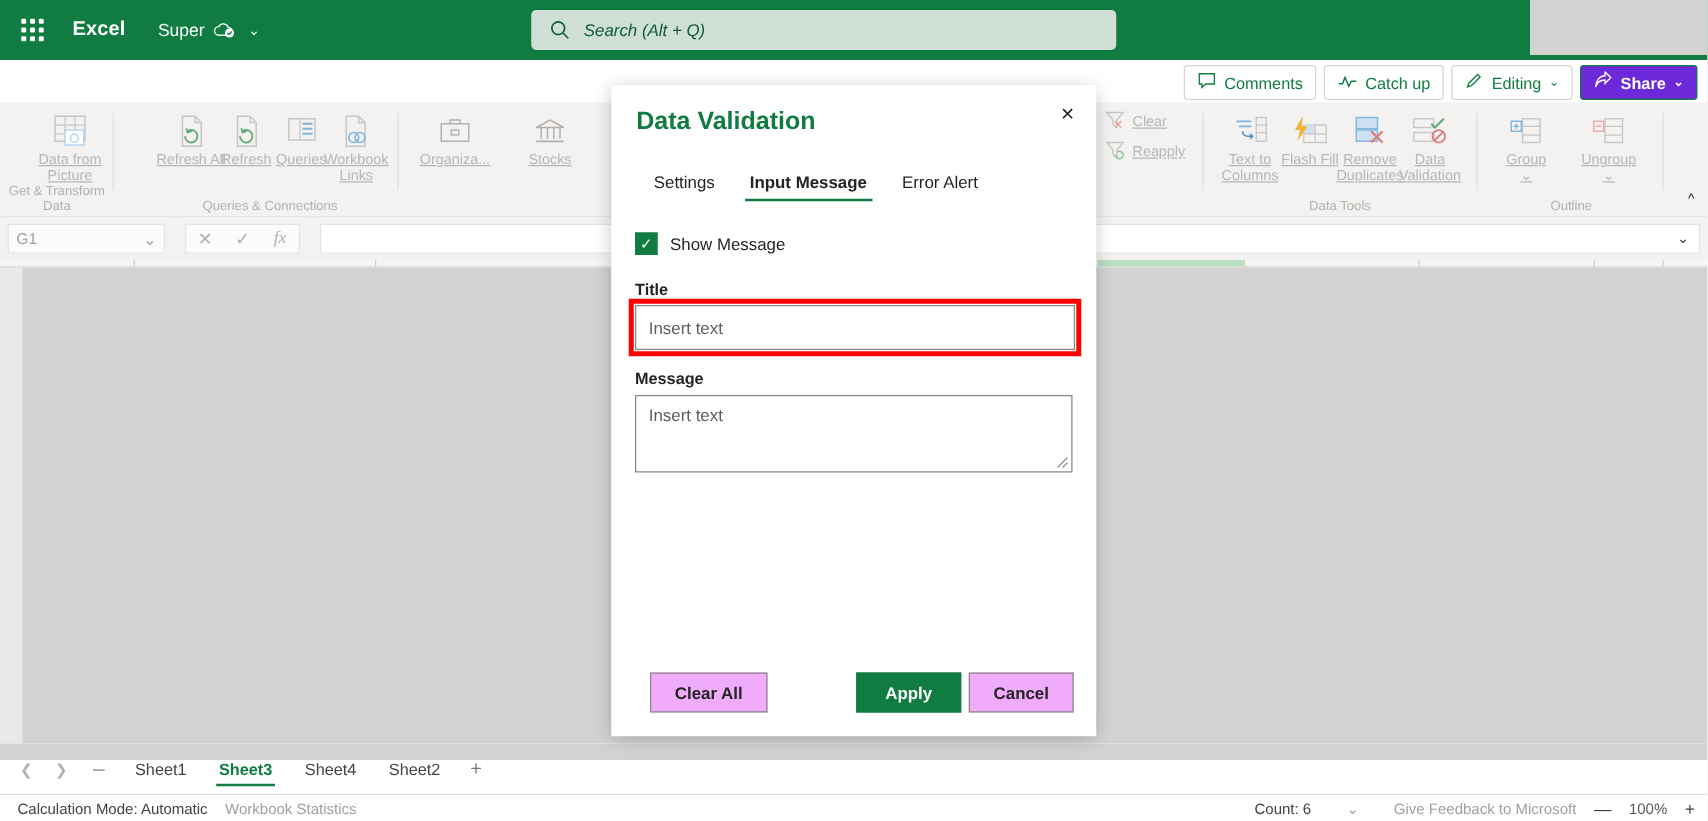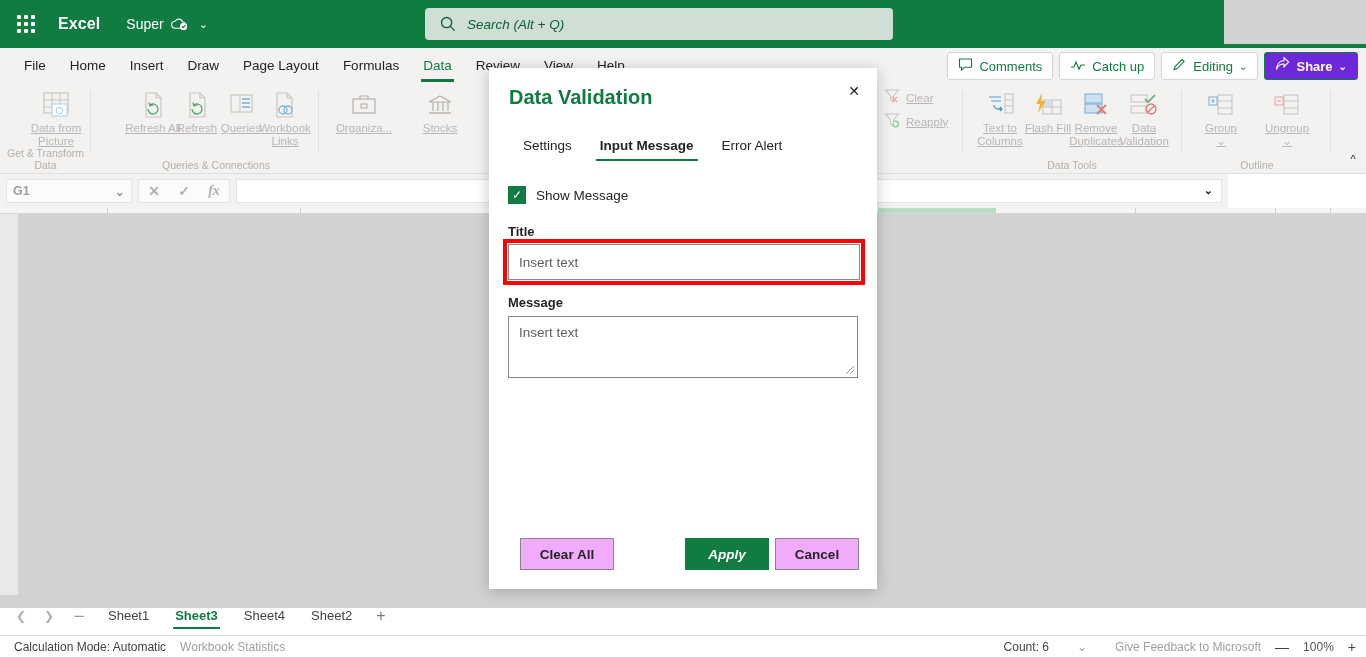--- a/index.html
+++ b/index.html
@@ -95,22 +95,22 @@
   .ritem {
     position: absolute; top: 6px; width: 64px; text-align: center; cursor: pointer;
     color: #b8b6b4; font-size: 11.5px; line-height: 13px; text-decoration: underline;
   }
   .ritem .ic { height: 34px; display: flex; align-items: center; justify-content: center; }
   .ritem .lbl { display: block; padding: 0 1px; }
   .ritem.small { top: 8px; display: flex; align-items: center; gap: 5px; width: auto; text-align: left; }
 
   
   .formulabar {
-    position: absolute; left: 0; top: 174px; width: 1228px; height: 34px;
-    background: #f3f2f1; display: flex; align-items: center; padding: 0 6px; gap: 6px; font-weight: bold;
+    position: absolute; left: 0; top: 174px; width: 1366px; height: 34px;
+    background: #f3f2f1; display: flex; align-items: center; padding: 0 6px; gap: 16px;
   }
   .namebox {
     width: 126px; height: 24px; background: #fbfbfb; border: 1px solid #e6e4e2;
     display: flex; align-items: center; justify-content: space-between; padding: 0 6px;
     font-size: 12.5px; color: #a19f9d; cursor: pointer;
   }
   .fb-actions {
     display: flex; align-items: center; gap: 0px; height: 24px;
     background: #fbfbfb; border: 1px solid #e6e4e2;
   }
@@ -278,32 +278,20 @@
         <svg width="18" height="18" viewBox="0 0 18 18">
           <circle cx="7.6" cy="7.6" r="5.1" fill="none" stroke="#0d5c33" stroke-width="1.3"></circle>
           <line x1="11.4" y1="11.4" x2="15.6" y2="15.6" stroke="#0d5c33" stroke-width="1.3"></line>
         </svg>
       </span>
       <span class="search-placeholder">Search (Alt + Q)</span>
     </div>
     <div class="title-overlay-right"></div>
   </div>
 
-  <div class="ribbon-tabs">
-    <div class="rtab">File</div>
-    <div class="rtab">Home</div>
-    <div class="rtab">Insert</div>
-    <div class="rtab">Draw</div>
-    <div class="rtab">Page Layout</div>
-    <div class="rtab">Formulas</div>
-    <div class="rtab active">Data</div>
-    <div class="rtab">Review</div>
-    <div class="rtab">View</div>
-    <div class="rtab">Help</div>
-  </div>
 
   <div class="ribbon-right">
     <div class="rbtn">
       <span>
         <svg width="15" height="15" viewBox="0 0 15 15">
             <path d="M1.5 2h12v8.2h-7l-3 2.8v-2.8h-2z" fill="none" stroke="#107c41" stroke-width="1.1"></path>
           </svg>
       </span>
       <span>Comments</span>
     </div>
@@ -628,16 +616,16 @@
     <span>Insert text</span>
     <span class="resize-grip">
       <svg width="10" height="10" viewBox="0 0 10 10">
         <line x1="9" y1="1" x2="1" y2="9" stroke="#8a8886" stroke-width="0.9"></line>
         <line x1="9" y1="5" x2="5" y2="9" stroke="#8a8886" stroke-width="0.9"></line>
       </svg>
     </span>
   </div>
 
   <div class="dbtn" style="left:520px; top:538px; width:94px; z-index:21;">Clear All</div>
-  <div class="dbtn primary" style="left:685px; top:538px; width:84px; z-index:21;font-style:italic;">Apply</div>
+  <div class="dbtn primary" style="left:685px; top:538px; width:84px; z-index:21;">Apply</div>
   <div class="dbtn" style="left:775px; top:538px; width:84px; z-index:21;">Cancel</div>
 
 </div>
 
 </body></html>

